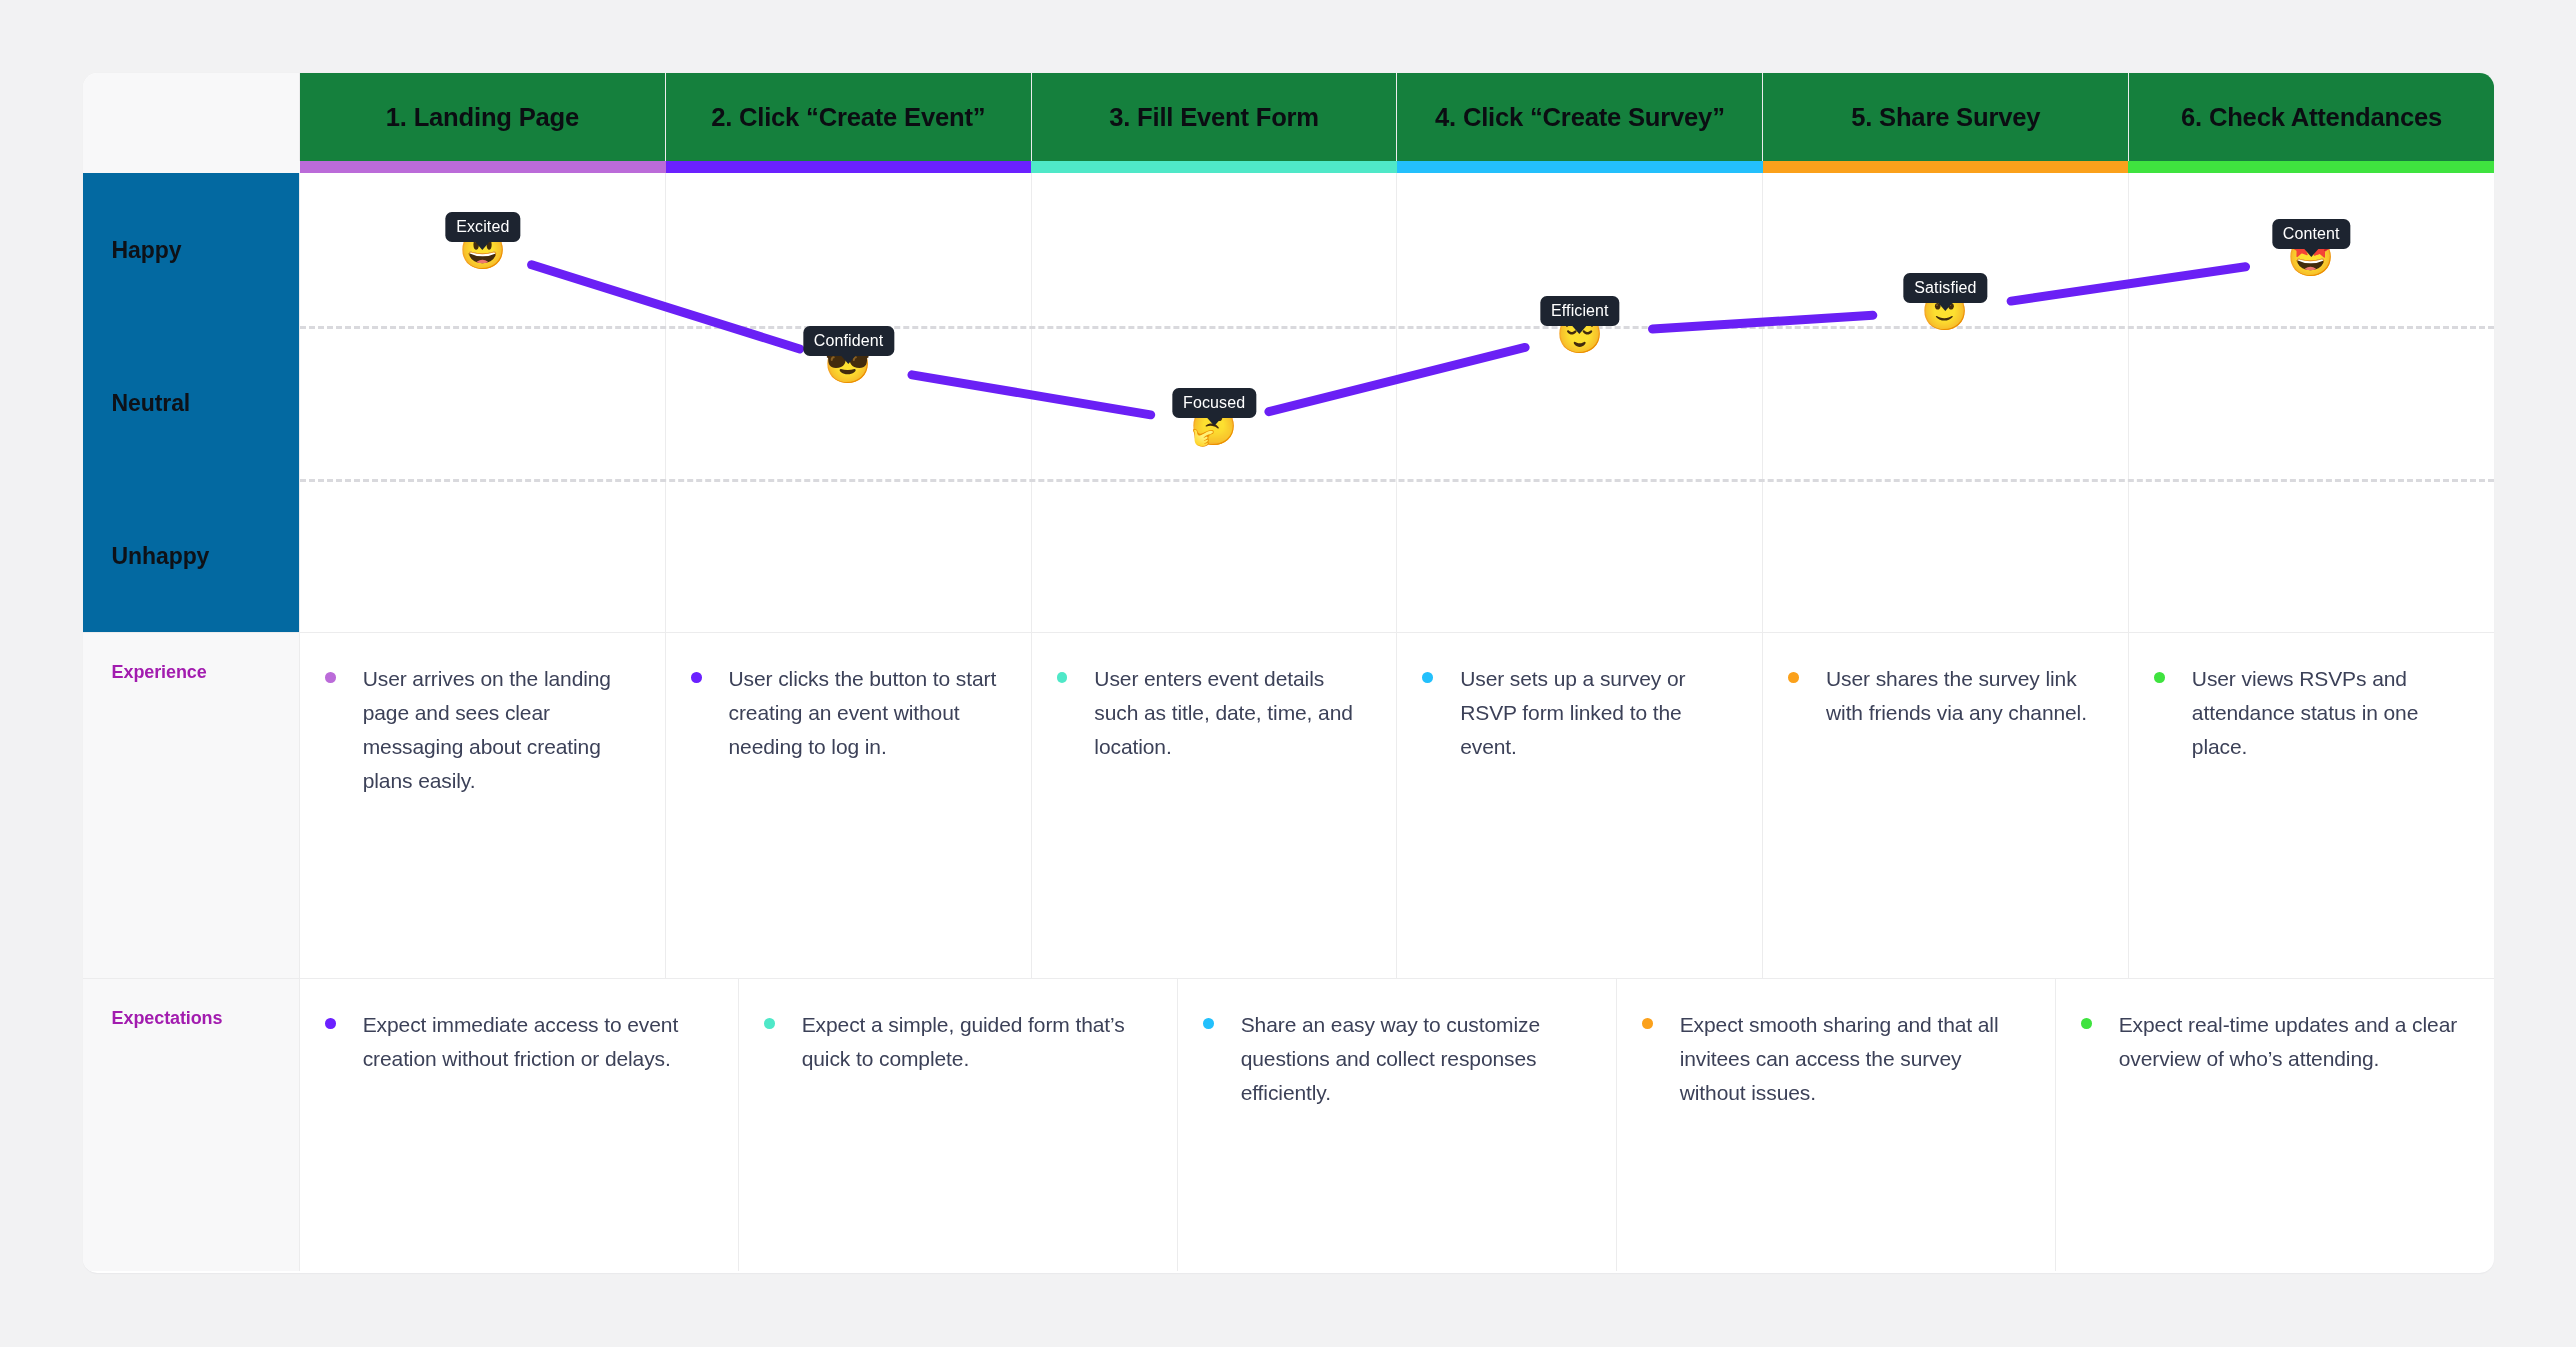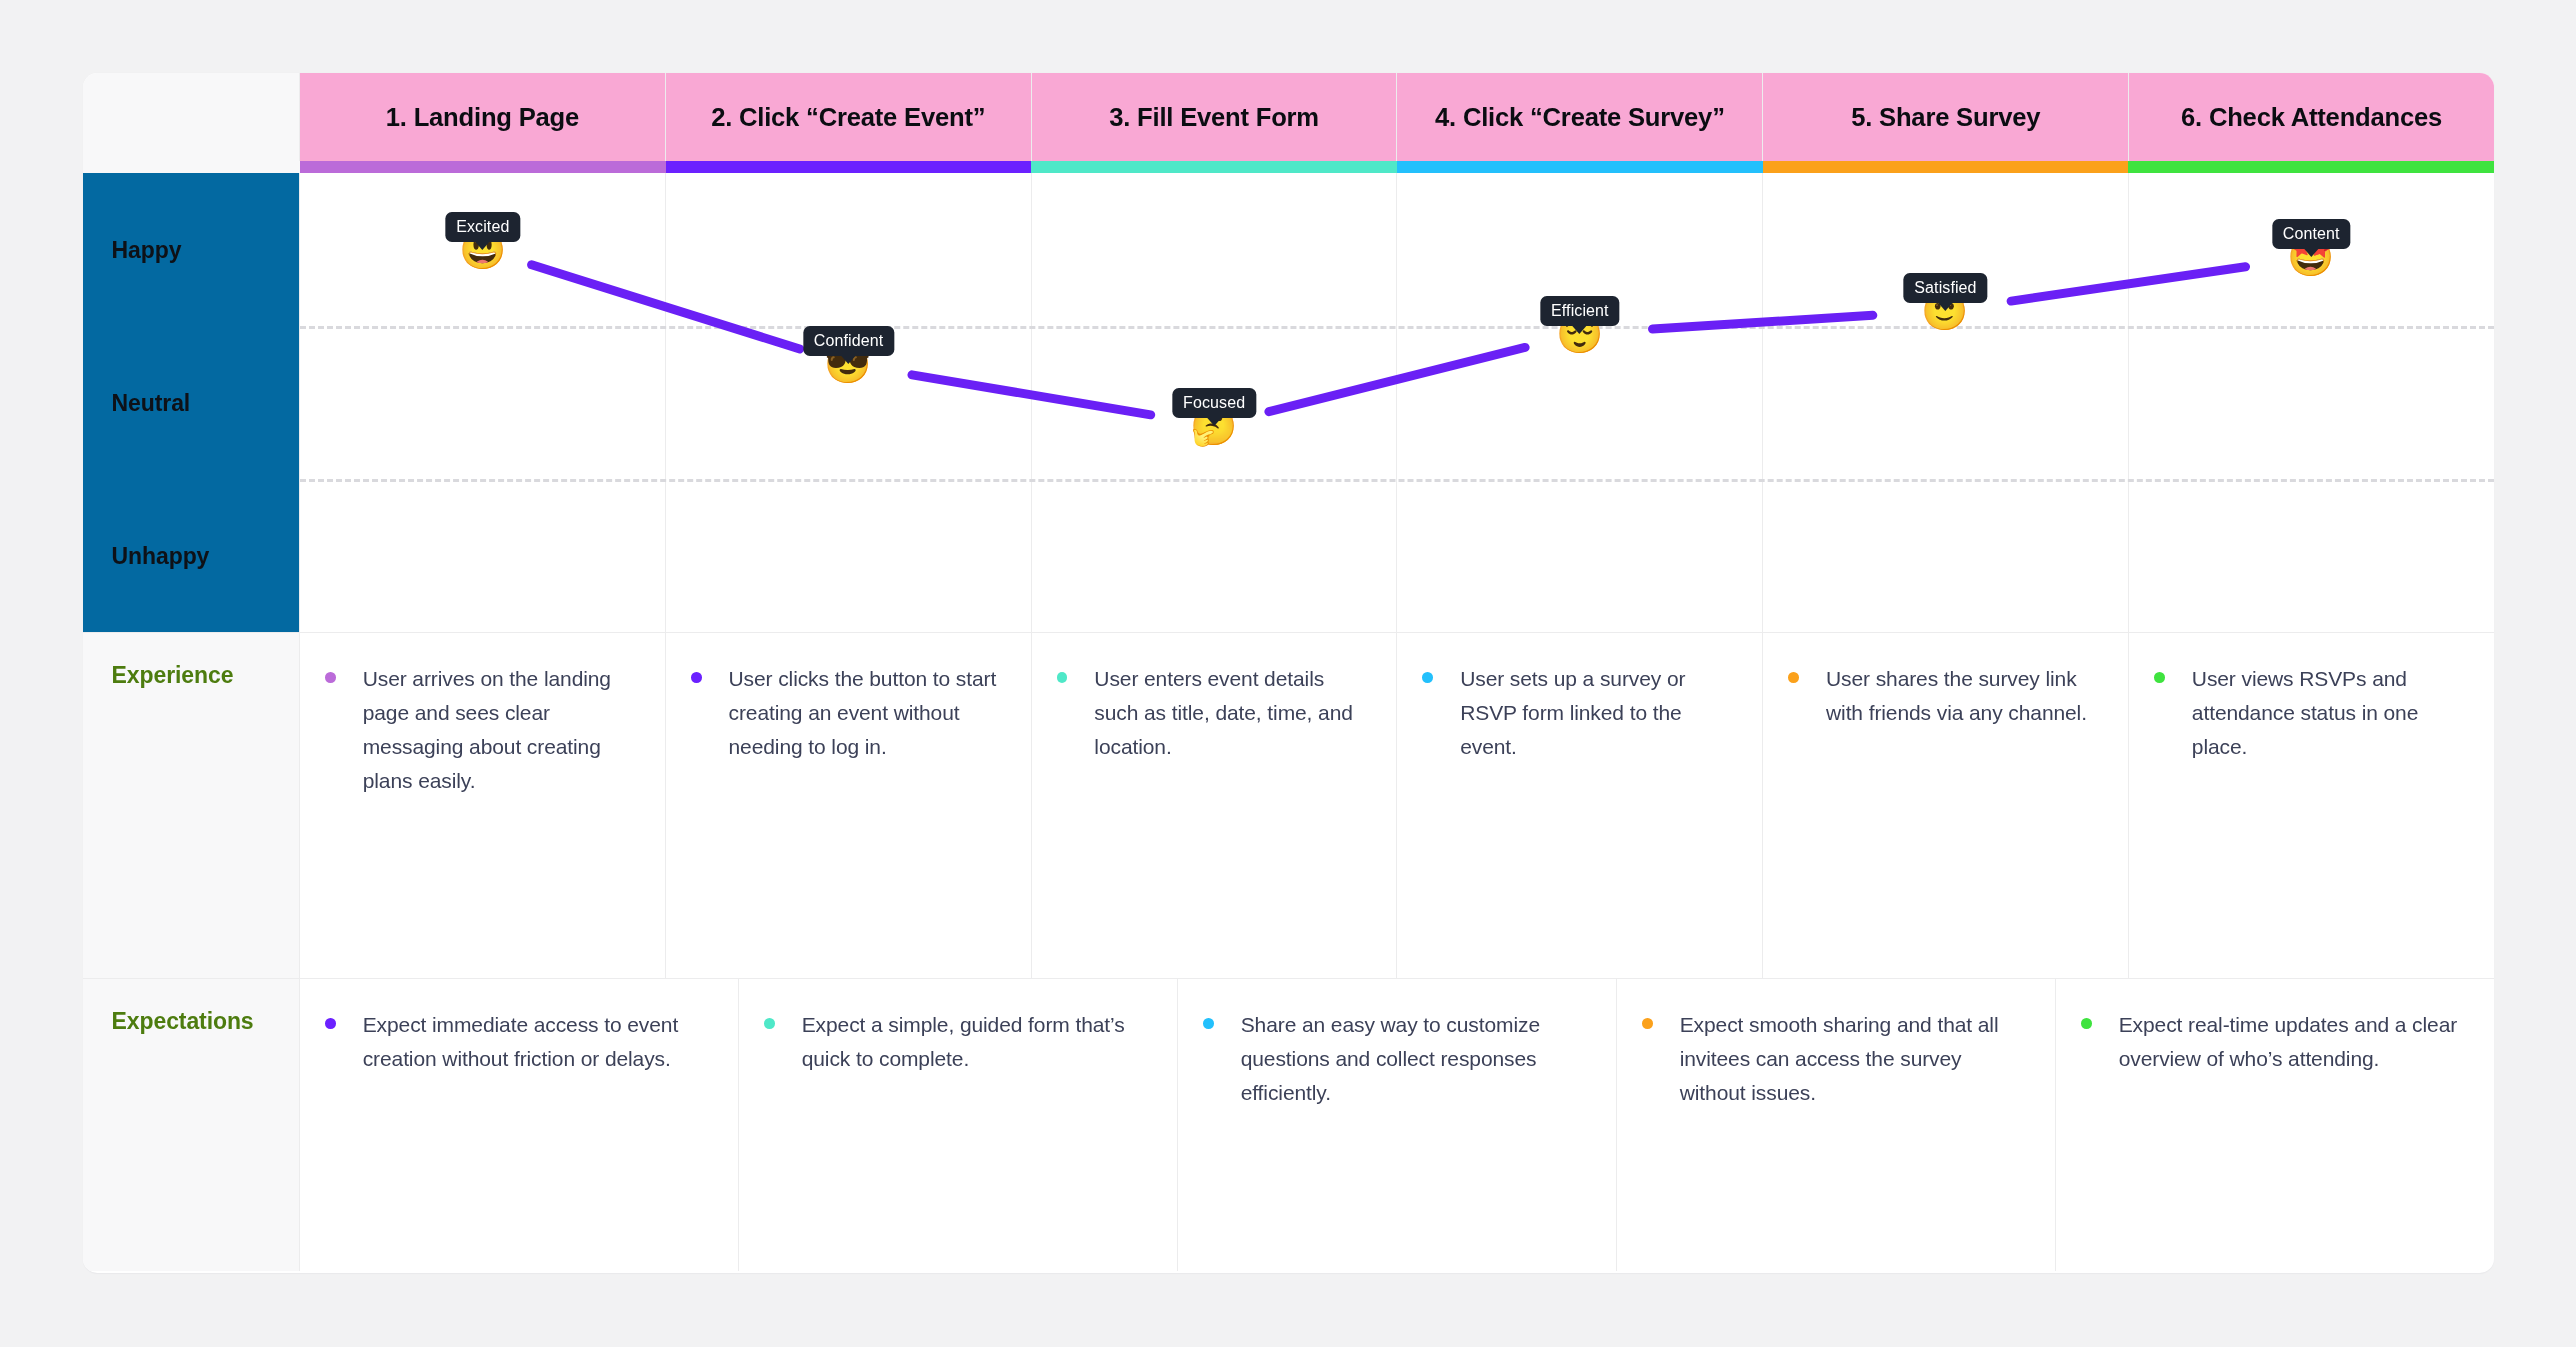--- a/index.html
+++ b/index.html
@@ -23,31 +23,31 @@
   .row { display:flex; width:100%; }
   .rowlabel {
     width:217px; flex:0 0 217px;
     background:#f8f8f9;
     border-right:1.2px solid #ececed;
     display:flex; align-items:flex-start;
     padding:28.6px 0 0 28.6px;
   }
   .rowlabel.mid { align-items:center; padding-top:0; }
   .rowlabel span {
-    font-size:23px; font-weight:700; color:#4d7c0f;
+    font-size:18px; font-weight:700; color:#a21caf;
     letter-spacing:-0.1px;
   }
   .cols { flex:1; display:flex; }
   .col { flex:1 1 0; min-width:0; border-right:1.2px solid #ececed; }
   .col:last-child { border-right:none; }
 
   
   #header { height:88px; }
   #header .rowlabel { height:88px; background:#f8f8f9; border-bottom:none;}
-  #header .cols { background:#f9a8d4; }
+  #header .cols { background:#15803d; }
   #header .col {
     display:flex; align-items:center; justify-content:center;
   }
   #header .col span {
     font-size:25.6px; font-weight:700; color:#0b0d12;
     letter-spacing:-0.2px; white-space:nowrap;
   }
 
   
   #accents { display:flex; height:12px; }

